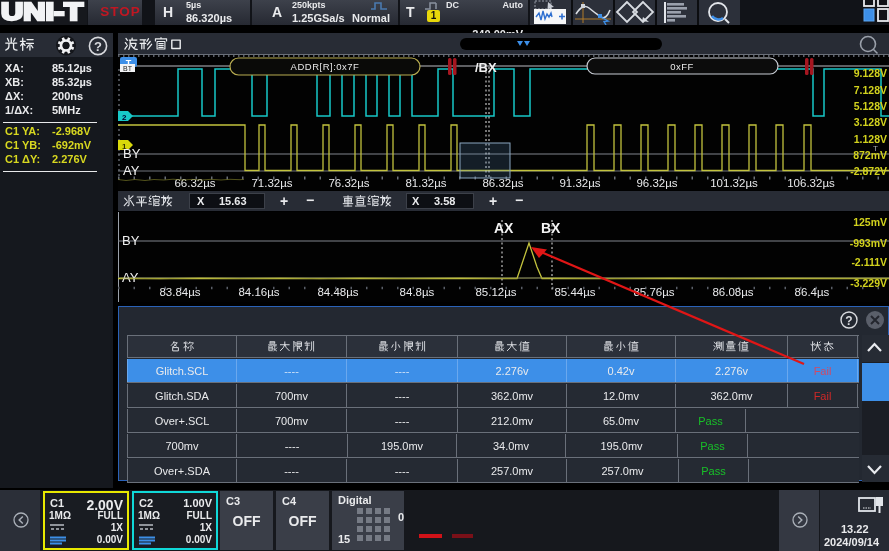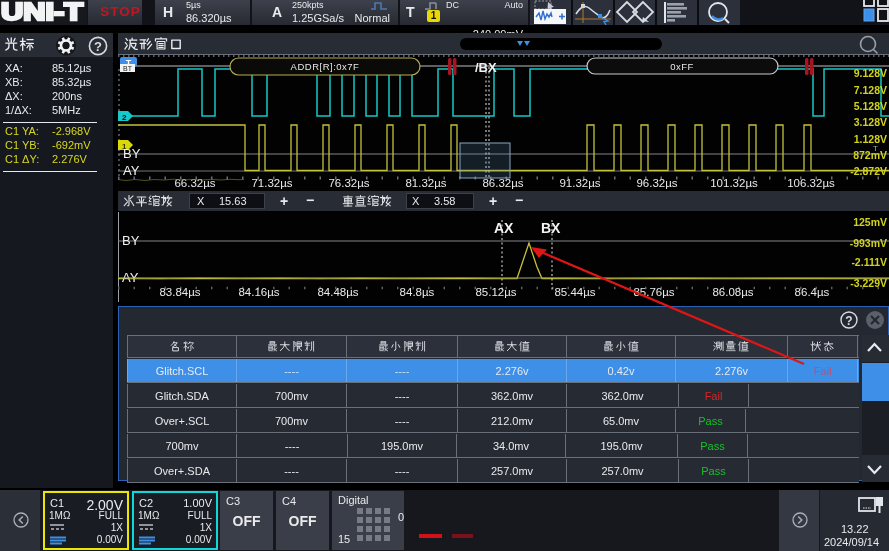--- a/index.html
+++ b/index.html
@@ -1,20 +1,20 @@
 <!DOCTYPE html>
 <html><head><meta charset="utf-8">
 <style>
 html,body{margin:0;padding:0;background:#000;width:889px;height:551px;overflow:hidden;
 font-family:"Liberation Sans",sans-serif;}
 *{box-sizing:border-box;}
 .abs{position:absolute;}
 body{position:relative;}
 .seg{position:absolute;top:0;height:25px;background:linear-gradient(#3d414b,#262932);}
-.txt{position:absolute;color:#e9eaec;white-space:nowrap;}
+.txt{position:absolute;color:#e9eaec;white-space:nowrap;font-weight:bold;}
 svg{display:block;}
 .cj use{fill:none;stroke-linecap:round;stroke-linejoin:round;}
 </style></head>
 <body>
 
 <svg width="0" height="0" style="position:absolute">
 <defs>
 <g id="g_guang" fill="none" stroke-width="9">
         <path d="M50,6 V36 M24,10 L33,30 M76,10 L67,30 M12,42 H88 M34,42 V64 Q34,82 12,90 M66,42 V72 Q66,90 90,90"></path>
       </g>
@@ -446,20 +446,21 @@
     <div class="c4" style="border-color:#6aa8ee">2.276v</div>
       <div class="c5" style="border-color:#6aa8ee">0.42v</div>
       <div class="c6" style="border-color:#6aa8ee">2.276v</div>
     <div class="c7" style="border-color:#6aa8ee;color:#d04a66">Fail</div>
   </div>
   <div class="trow" style="top:77px;background:#252a33;border-bottom:1px solid #6a707a">
     <div class="c1">Glitch.SDA</div>
       <div class="c2">700mv</div>
       <div class="c3">----</div>
     <div class="c4">362.0mv</div>
+      <div class="c5">12.0mv</div>
       <div class="c6">362.0mv</div>
     <div class="c7" style="color:#d02828">Fail</div>
   </div>
   <div class="trow" style="top:102px;background:#252a33;border-bottom:1px solid #6a707a">
     <div class="c1">Over+.SCL</div>
       <div class="c2">700mv</div>
       <div class="c3">----</div>
     <div class="c4">212.0mv</div>
       <div class="c5">65.0mv</div>
     <div class="c7" style="color:#18c028">Pass</div>

